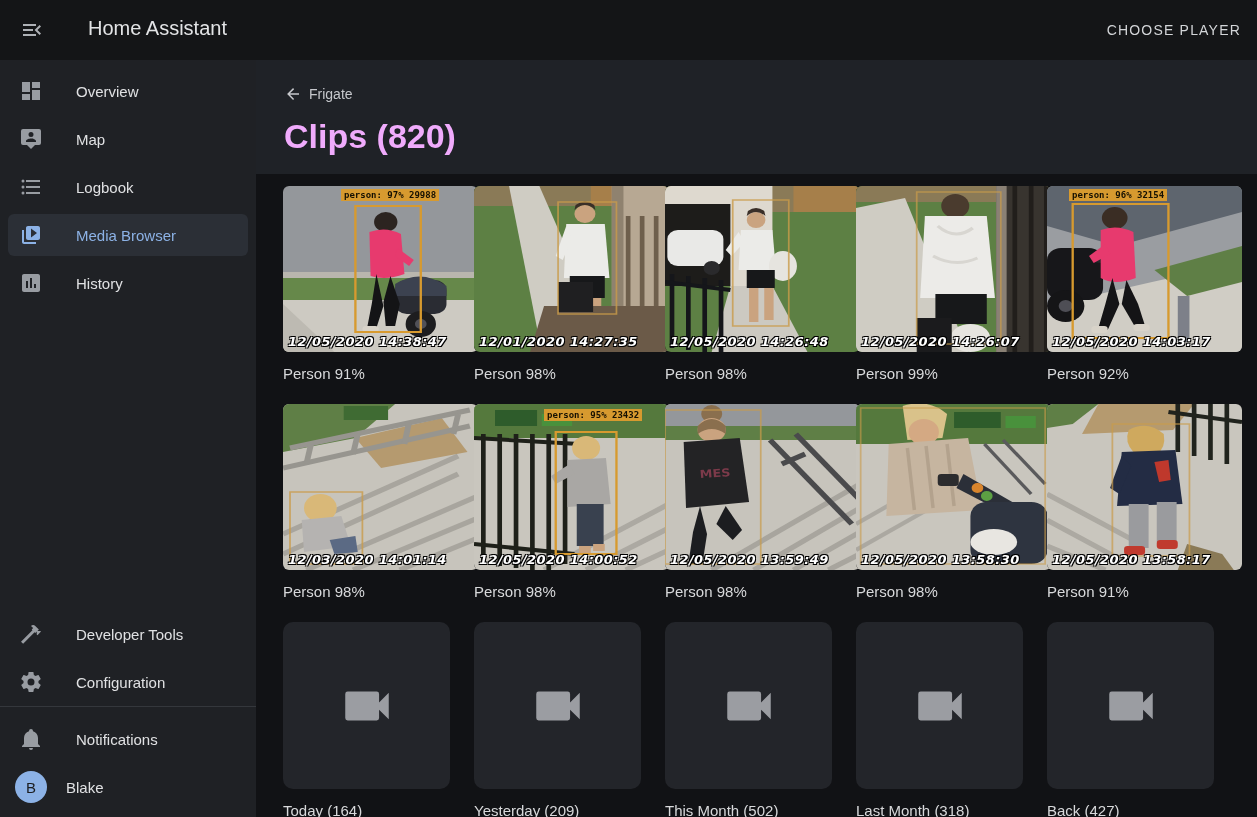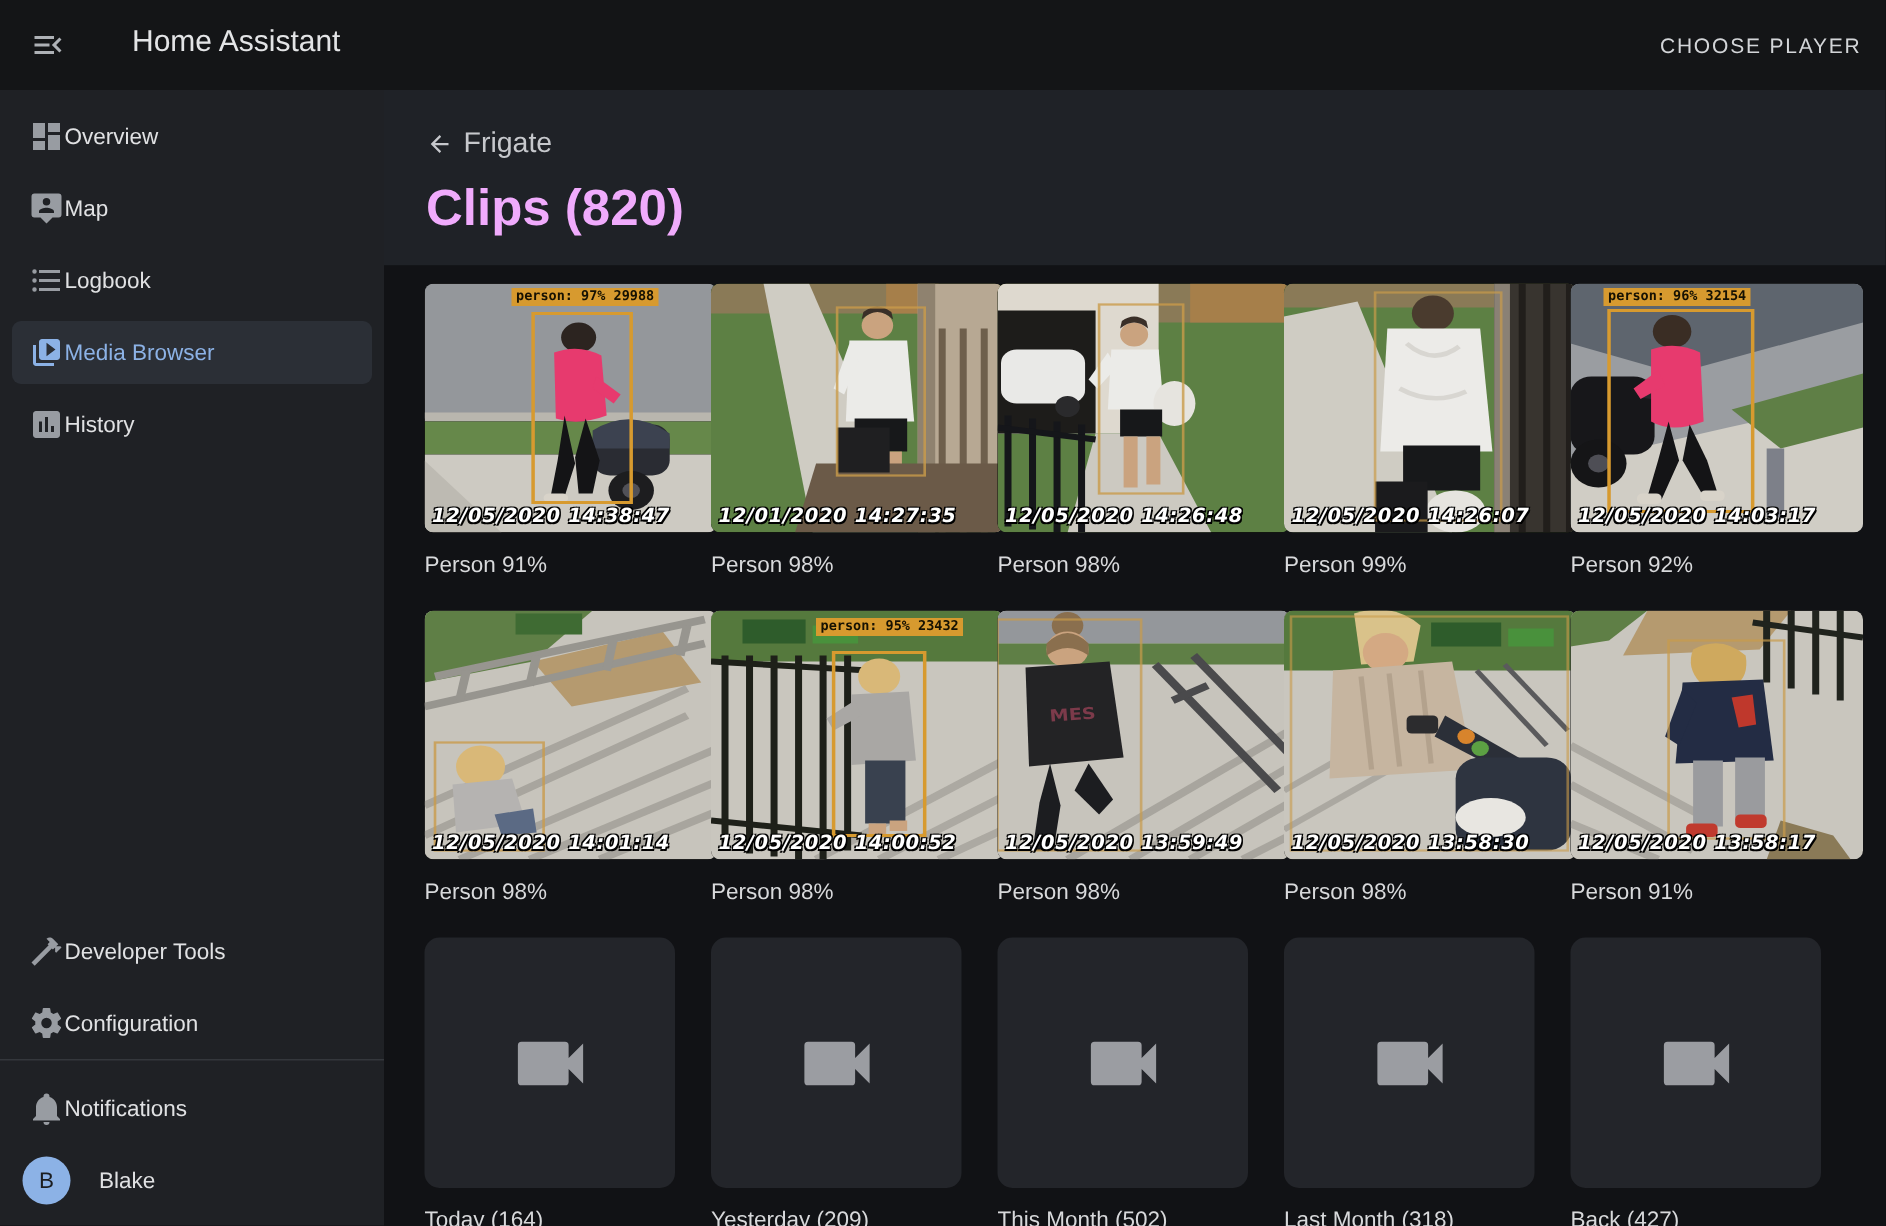--- a/index.html
+++ b/index.html
@@ -22,39 +22,39 @@
     font-weight:500; letter-spacing:1.2px; cursor:pointer;
     font-family:"Liberation Sans",sans-serif; }
 
   
   .sidebar { position:absolute; left:0; top:60px; width:256px; height:757px;
     background:#1f2125; z-index:20; }
   .srow { position:relative; height:48px; display:flex; align-items:center;
     padding-left:19px; cursor:pointer; }
   .srow .sicon { width:24px; height:24px; color:#989ca2; z-index:2;
     display:flex; align-items:center; justify-content:center; }
-  .srow .slabel { font-size:15px; color:#e0e1e3;
+  .srow .slabel { margin-left:33px; font-size:15px; color:#e0e1e3;
     font-weight:500; z-index:2; }
   .srow.selected::before { content:""; position:absolute; left:8px; right:8px;
     top:3px; bottom:3px; background:#2b2f36; border-radius:6px; }
   .srow.selected .sicon { color:#8cb2e6; }
   .srow.selected .slabel { color:#8cb2e6; }
   .sidebar-top { padding-top:7px; }
   .sidebar-bottom { position:absolute; left:0; bottom:6px; width:100%; }
   .sdivider { height:1px; background:#34373c; margin-bottom:8px; }
   .avatar { width:32px; height:32px; border-radius:50%; background:#8cb2e6;
     color:#1b1d20; font-size:15px; font-weight:500; display:flex;
     align-items:center; justify-content:center; z-index:2; margin-left:-4px; }
   .srow .avatar + .slabel { margin-left:19px; }
 
   
   .content { position:absolute; left:256px; top:60px; width:1001px; height:757px; }
   .content-header { background:#1f2227; padding:25px 0 18px 28px; }
   .breadcrumb { display:inline-flex; align-items:center; gap:7px; color:#c6c8cc;
-    font-size:19px; cursor:pointer; }
+    font-size:14px; cursor:pointer; }
   .breadcrumb svg { width:18px; height:18px; }
   .clips-title { margin-top:10px; font-size:34px; font-weight:700; color:#f0abfc; }
   .content-body { background:#111215; height:657px; overflow:hidden; }
   .grid { display:grid; grid-template-columns:repeat(5,167px); column-gap:24px;
     row-gap:22px; padding:12px 0 0 27px; }
 
   .cell { width:167px; cursor:pointer; }
   .thumb { position:relative; width:195px; height:166px; border-radius:6px;
     overflow:hidden; background:#000; }
   .thumb svg.scene { position:absolute; inset:0; width:100%; height:100%; display:block; }
@@ -335,21 +335,21 @@
                 <line x1="20" y1="60" x2="24" y2="40"></line>
                 <line x1="60" y1="50" x2="64" y2="30"></line>
                 <line x1="104" y1="40" x2="108" y2="18"></line>
                 <line x1="146" y1="30" x2="150" y2="10"></line>
               </g>
             <circle cx="32" cy="104" r="14" fill="#d9b878"></circle>
             <path d="M16,116 L50,112 L58,142 L18,148 Z" fill="#b5b3b1"></path>
             <polygon points="40,136 62,132 64,148 44,150" fill="#5b6a84"></polygon>
             <rect x="6" y="88" width="62" height="72" fill="none" stroke="#c99b4a" stroke-width="1.5" opacity="0.8"></rect>
           </svg>
-          <div class="ts">12/05/2020 14:01:14</div>
+          <div class="ts">12/03/2020 14:01:14</div>
         </div>
         <div class="caption">Person 98%</div>
       </div>
 
       <div class="cell">
         <div class="thumb">
           <svg class="scene" viewBox="0 0 167 166" preserveAspectRatio="none">
             <rect width="167" height="166" fill="#c9c6be"></rect>
             <rect width="167" height="34" fill="#55793d"></rect>
             <rect x="18" y="6" width="36" height="16" fill="#2e5c2b"></rect>

